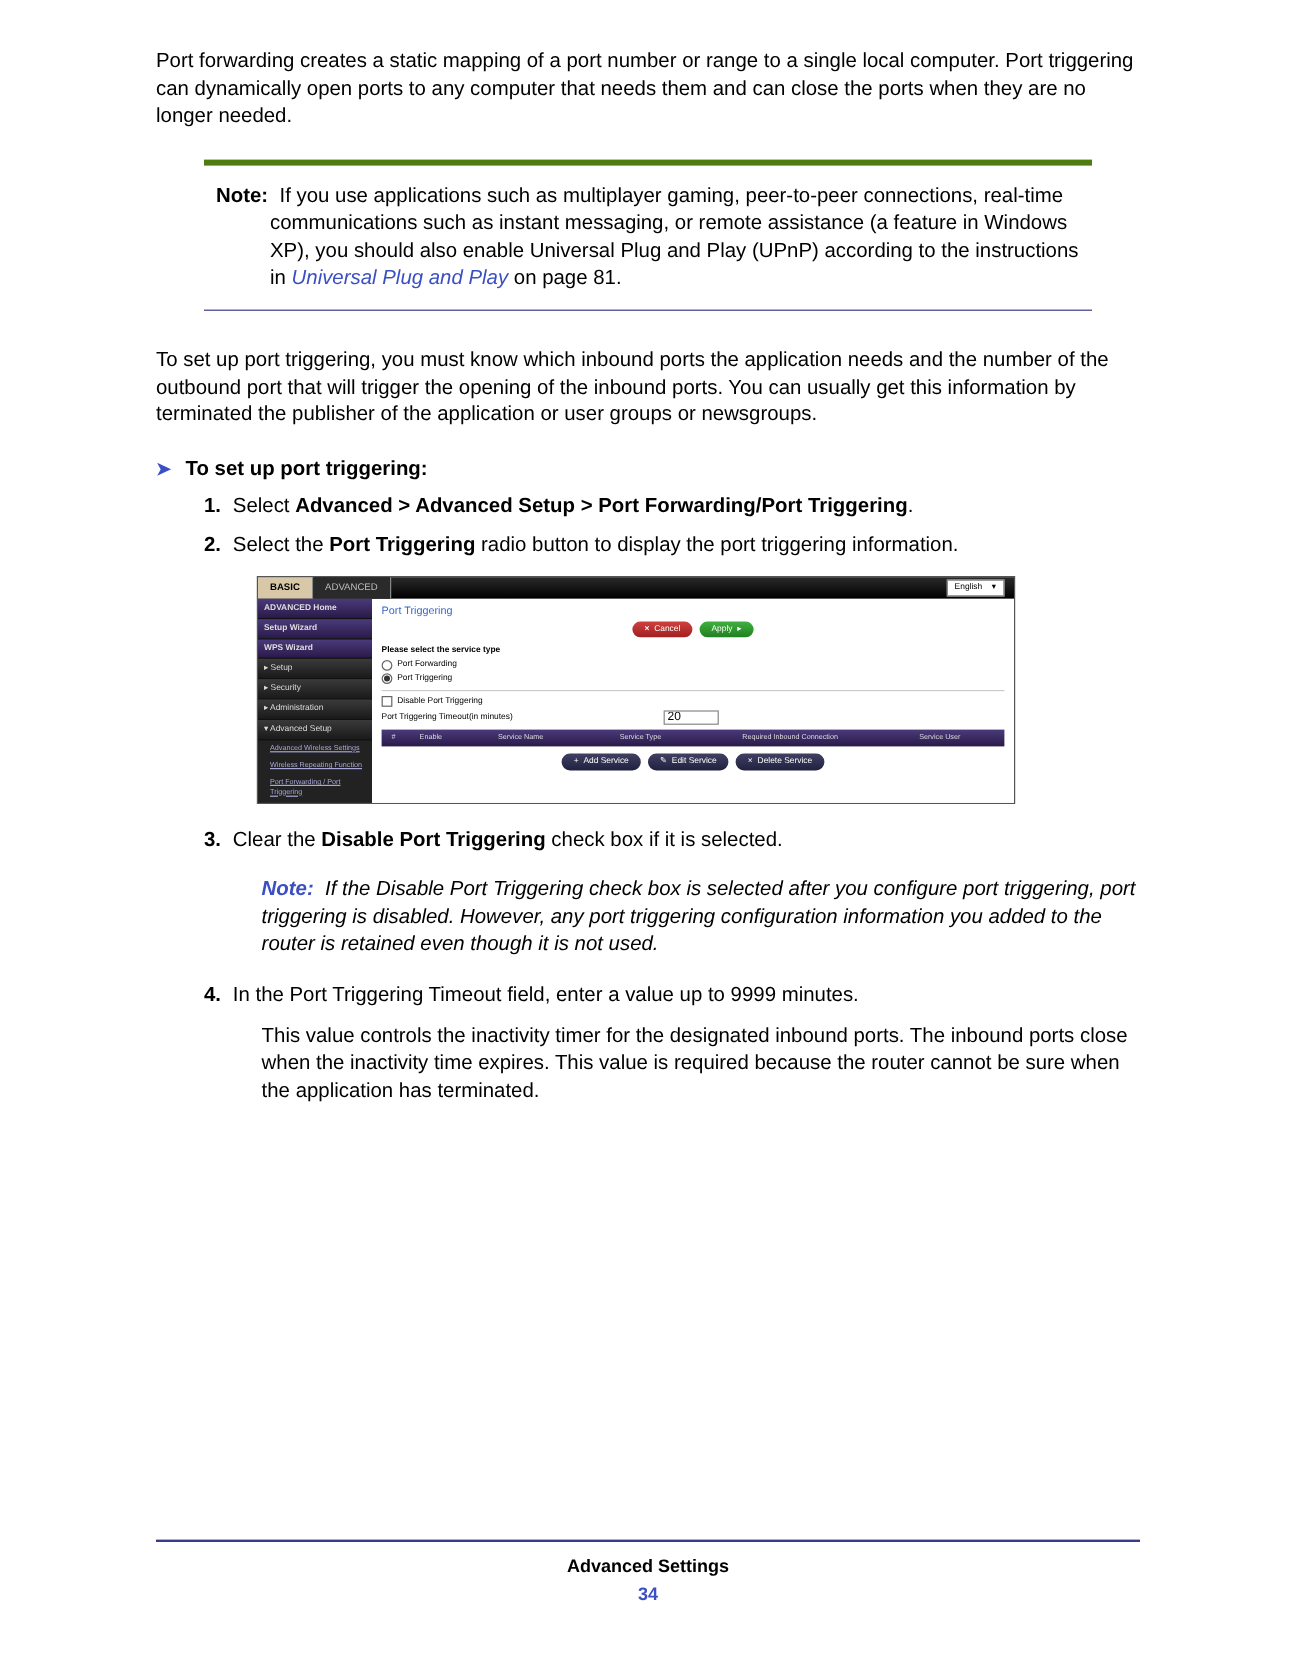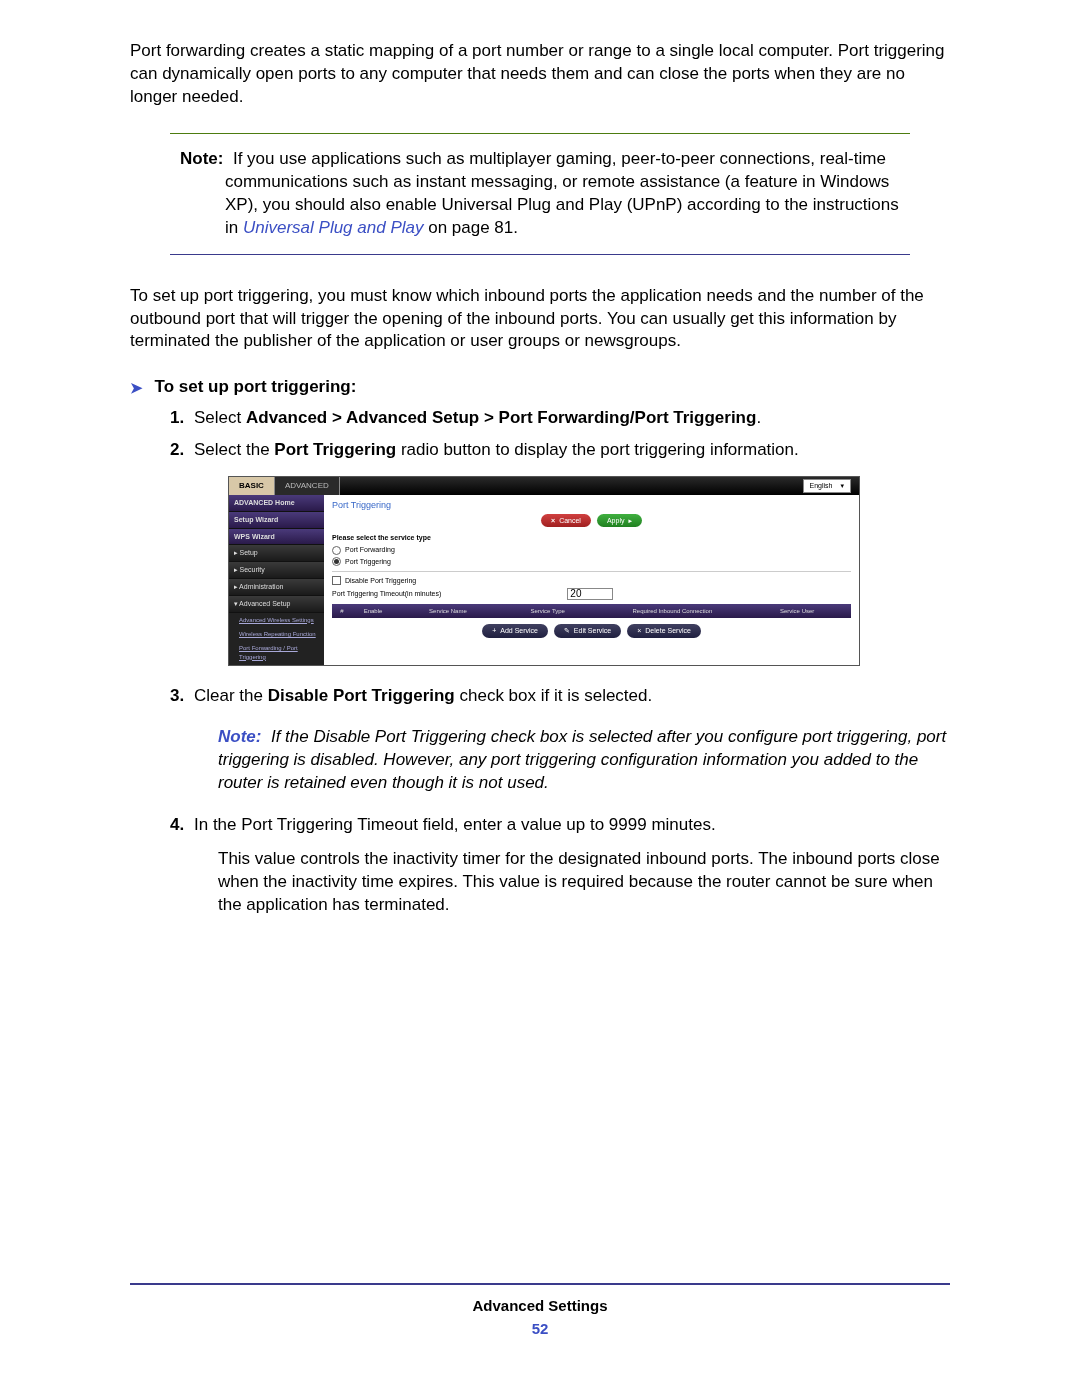--- a/index.html
+++ b/index.html
@@ -17,21 +17,21 @@
     font-weight:bold;
     font-size:15px;
     margin-bottom:70px;
   }
   .para{
     font-size:17px;
     line-height:1.35;
     margin-bottom:24px;
   }
   .note-box{
-    border-top:1px solid #4d7c0f;
+    border-top:5px solid #4d7c0f;
     border-bottom:1px solid #3a3a8c;
     margin:20px 40px 30px 40px;
     padding:14px 10px 14px 10px;
   }
   .note-box .note-inner{
     font-size:17px;
     line-height:1.35;
     padding-left:45px;
     text-indent:-45px;
   }
@@ -60,21 +60,21 @@
     line-height:1.4;
     margin-bottom:8px;
     position:relative;
     padding-left:24px;
   }
   .ol-list > li .num{
     position:absolute;left:0;top:0;font-weight:bold;
   }
   .bold{font-weight:bold;}
   .screenshot{
-    margin:14px 0 18px 34px;
+    margin:14px 0 18px 20px;
     width:630px;
     border:1px solid #555;
     font-size:8px;
   }
   .ss-top{
     background:linear-gradient(#2a2a2a,#000);
     height:18px;
     display:flex;align-items:center;
   }
   .ss-tab{
@@ -301,14 +301,14 @@
     <li>
       <span class="num">4.</span>
       <span>In the Port Triggering Timeout field, enter a value up to 9999 minutes.</span>
       <div class="sub-para">This value controls the inactivity timer for the designated inbound ports. The inbound ports close when the inactivity time expires. This value is required because the router cannot be sure when the application has terminated.</div>
     </li>
   </ol>
 </div>
 
 <div class="footer">
   <div class="ft">Advanced Settings</div>
-  <div class="pn">52</div>
+  <div class="pn">34</div>
 </div>
 
 </body></html>

